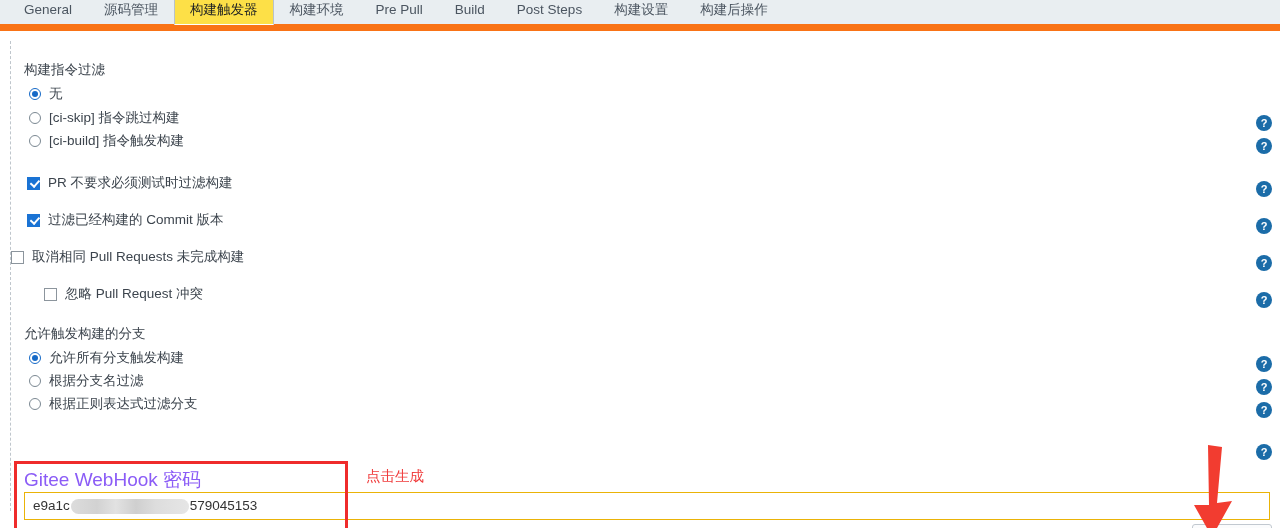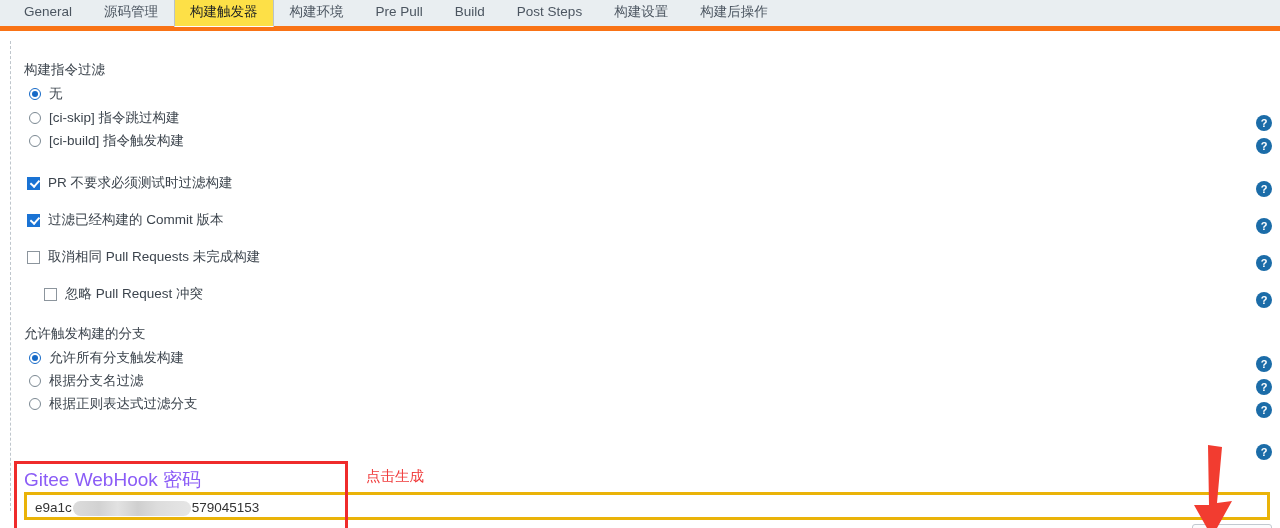--- a/index.html
+++ b/index.html
@@ -17,21 +17,21 @@
     overflow: hidden;
   }
 
   
   .tabbar {
     position: absolute;
     left: 0; top: 0;
     width: 1280px;
     height: 31px;
     background: #e9eef1;
-    border-bottom: 5px solid #f97316;
+    border-bottom: 7px solid #f97316;
     box-sizing: border-box;
     display: flex;
     align-items: flex-end;
     padding-left: 8px;
   }
   .tab {
     height: 30px;
     line-height: 30px;
     padding: 0 15px;
     font-size: 13.5px;
@@ -190,21 +190,21 @@
     color: #f03c3c;
     white-space: nowrap;
   }
 
   .pwd-input {
     position: absolute;
     left: 24px;
     top: 461px;
     width: 1246px;
     height: 28px;
-    border: 3px solid #eab308;
+    border: 1px solid #eab308;
     background: #ffffff;
     box-sizing: border-box;
     font-family: "Liberation Sans", sans-serif;
     font-size: 13.5px;
     color: #333333;
     padding: 0 8px;
     line-height: 26px;
     overflow: hidden;
     white-space: nowrap;
     cursor: text;
@@ -281,21 +281,21 @@
   <div class="opt-row" style="left:27px; top:143px;">
     <span class="checkbox checked"></span>
     <span class="opt-label">PR 不要求必须测试时过滤构建</span>
   </div>
 
   <div class="opt-row" style="left:27px; top:180px;text-align:center;">
     <span class="checkbox checked"></span>
     <span class="opt-label">过滤已经构建的 Commit 版本</span>
   </div>
 
-  <div class="opt-row" style="left:27px; top:217px;">
+  <div class="opt-row" style="left:11px; top:217px;">
     <span class="checkbox"></span>
     <span class="opt-label">取消相同 Pull Requests 未完成构建</span>
   </div>
 
   <div class="opt-row" style="left:44px; top:254px;">
     <span class="checkbox"></span>
     <span class="opt-label">忽略 Pull Request 冲突</span>
   </div>
 
   <div class="section-title" style="left:24px; top:294px;">允许触发构建的分支</div>

